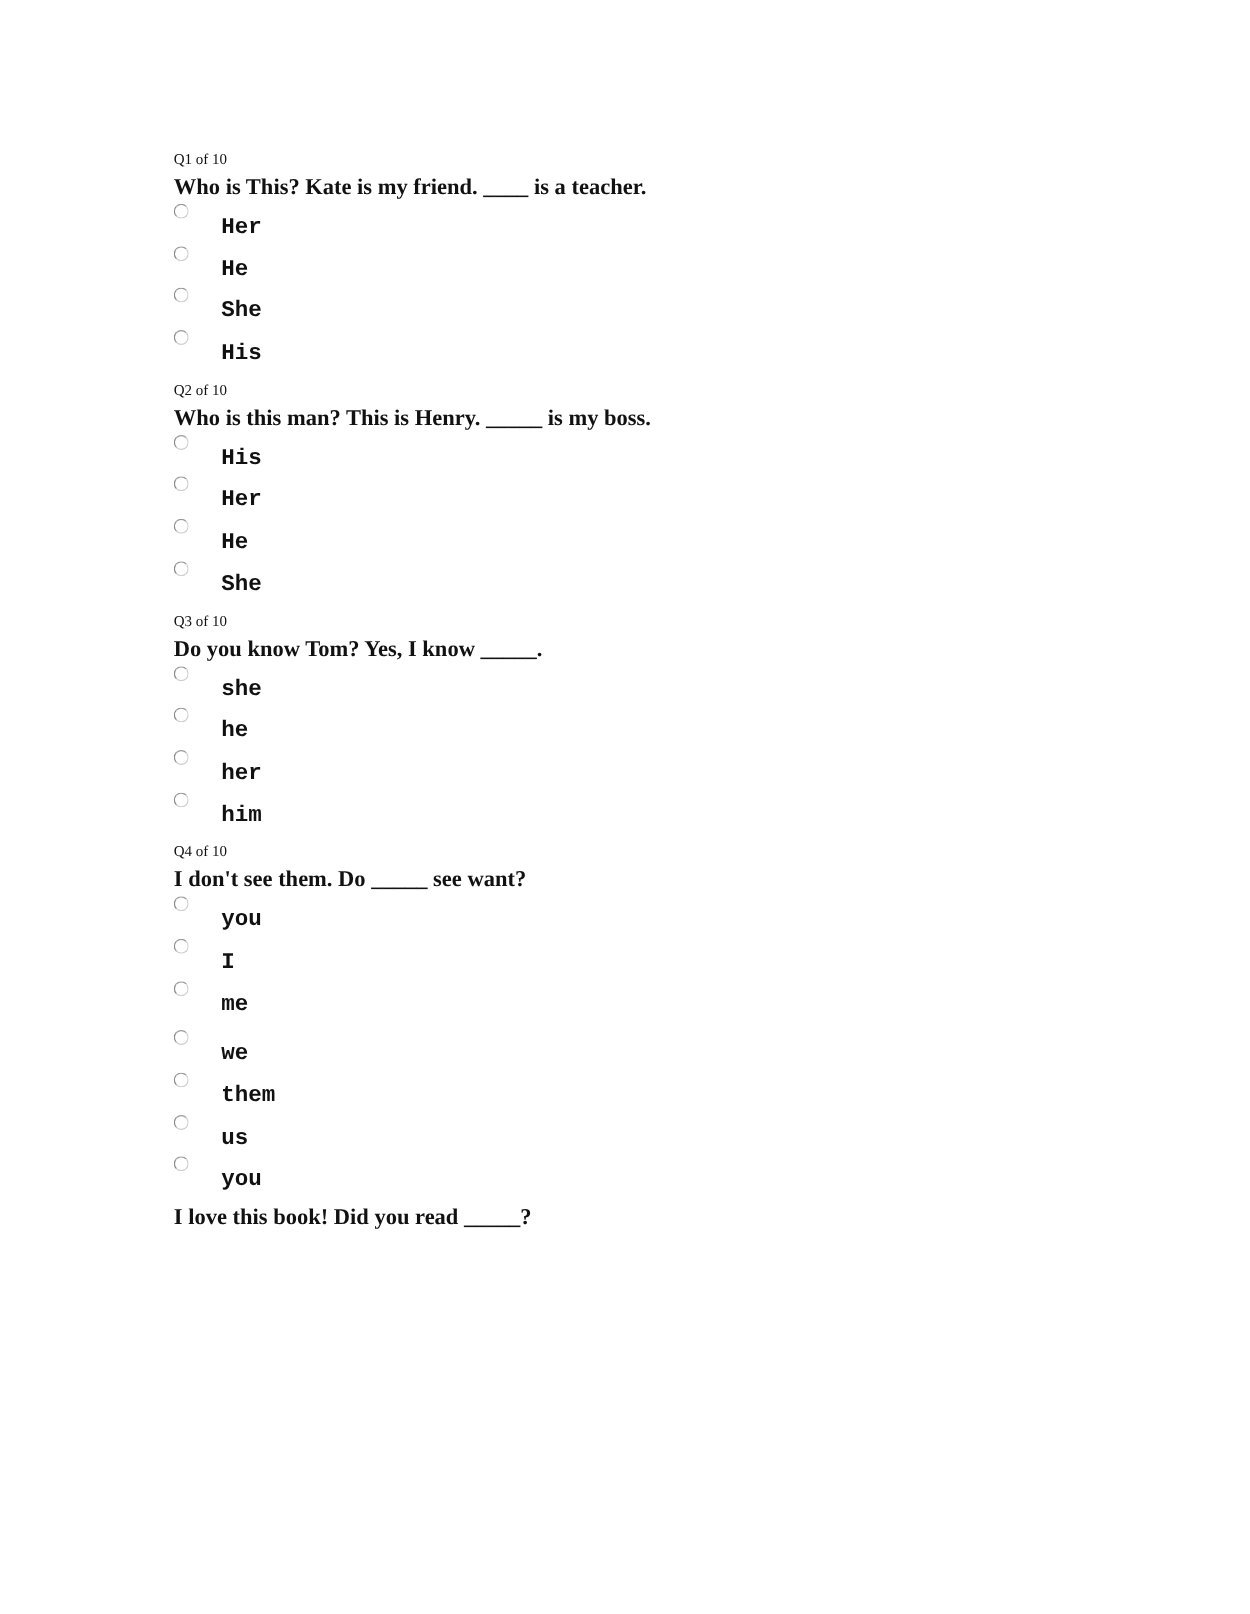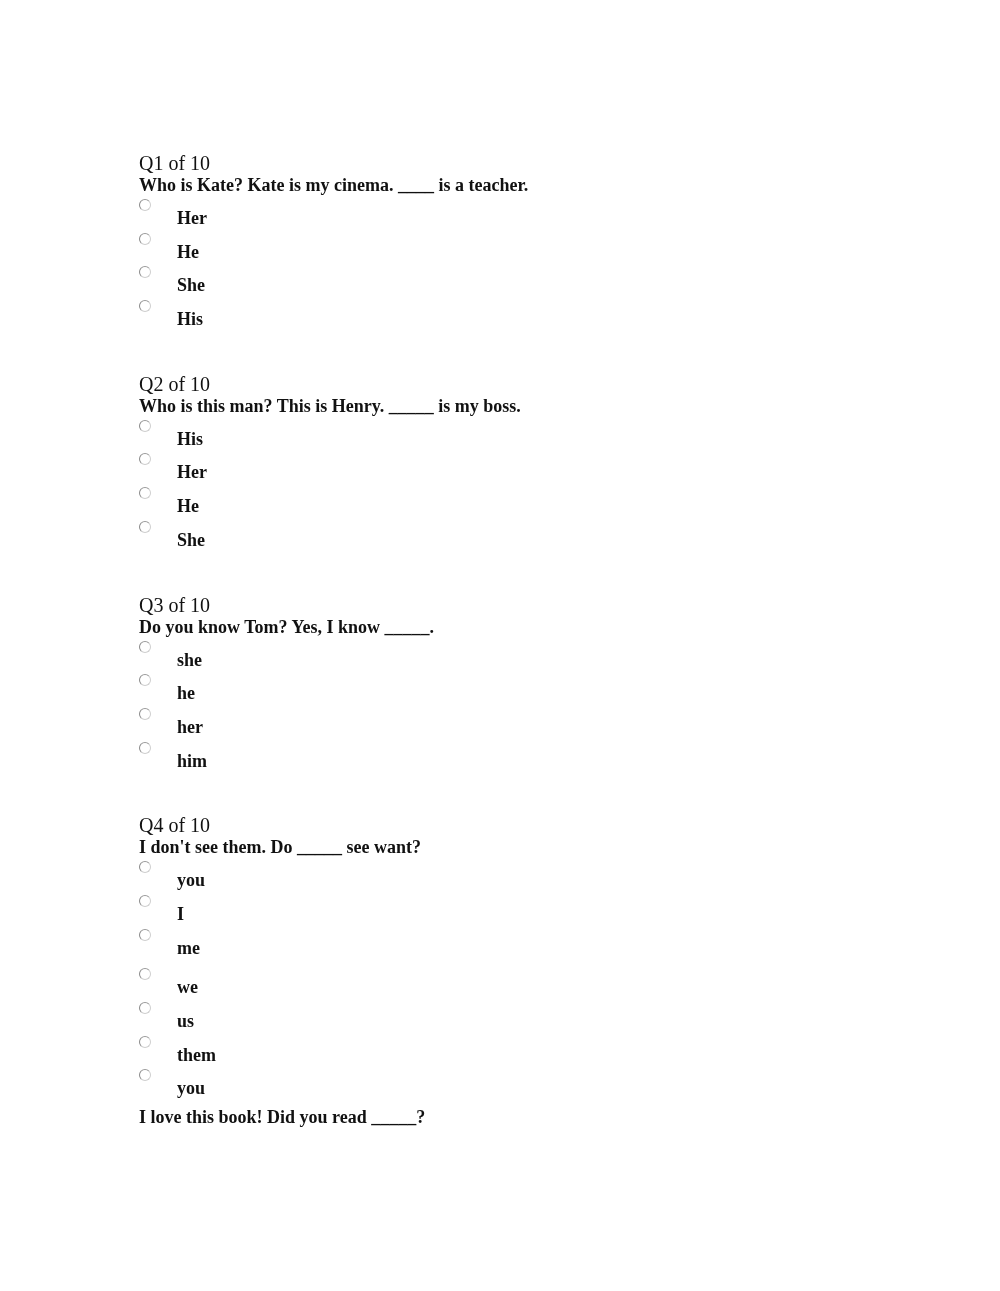--- a/index.html
+++ b/index.html
@@ -1,38 +1,38 @@
 <!DOCTYPE html>
 <html><head>
 <meta charset="utf-8">
 <style>
   html, body { margin: 0; padding: 0; background: #ffffff; }
   body { width: 1000px; height: 1291px; position: relative; overflow: hidden;
          font-family: "Liberation Serif", "DejaVu Serif", serif; color: #111; }
   .page { position: absolute; left: 139px; top: 116px; width: 800px; }
   .question { margin: 0; }
-  .q-num { font-size: 20px; line-height: 22px; font-weight: normal; height: 22px; margin-top: 36px; }
+  .q-num { font-size: 12px; line-height: 22px; font-weight: normal; height: 22px; }
   .q-text { font-size: 18px; line-height: 22px; font-weight: bold; height: 22px; }
-  .options { margin: 0; padding: 0; list-style: none; }
+  .options { margin: 0; padding: 0; list-style: none; font-family: Liberation Mono, monospace; }
   .option { position: relative; height: 33.7px; }
   .radio { position: absolute; left: 0; top: 3px; width: 12px; height: 12px;
            border-radius: 50%; border: 1px solid #cfcfcf; border-left-color: #8a8a8a;
            border-top-color: #9a9a9a; background: #fff; box-sizing: border-box; cursor: pointer; }
   .opt-label { position: absolute; left: 38px; top: 11px; font-size: 18px; line-height: 22px;
                font-weight: bold; cursor: pointer; }
   .gap { height: 6px; }
 </style>
 </head>
 <body>
 
 <div class="page">
 
   <div class="question">
     <div class="q-num">Q1 of 10</div>
-    <div class="q-text">Who is Kate? Kate is my cinema. ____ is a teacher.</div>
+    <div class="q-text">Who is This? Kate is my friend. ____ is a teacher.</div>
     <ul class="options">
       <li class="option">
           <span class="radio"></span>
           <span class="opt-label">Her</span>
         </li>
       <li class="option">
           <span class="radio"></span>
           <span class="opt-label">He</span>
         </li>
       <li class="option">
@@ -116,25 +116,25 @@
   </div>
 
   <div class="question">
     <ul class="options">
       <li class="option">
           <span class="radio"></span>
           <span class="opt-label">we</span>
         </li>
       <li class="option">
           <span class="radio"></span>
-          <span class="opt-label">us</span>
+          <span class="opt-label">them</span>
         </li>
       <li class="option">
           <span class="radio"></span>
-          <span class="opt-label">them</span>
+          <span class="opt-label">us</span>
         </li>
       <li class="option">
           <span class="radio"></span>
           <span class="opt-label">you</span>
         </li>
     </ul>
     <div class="gap"></div>
   </div>
 
   <div class="question">

